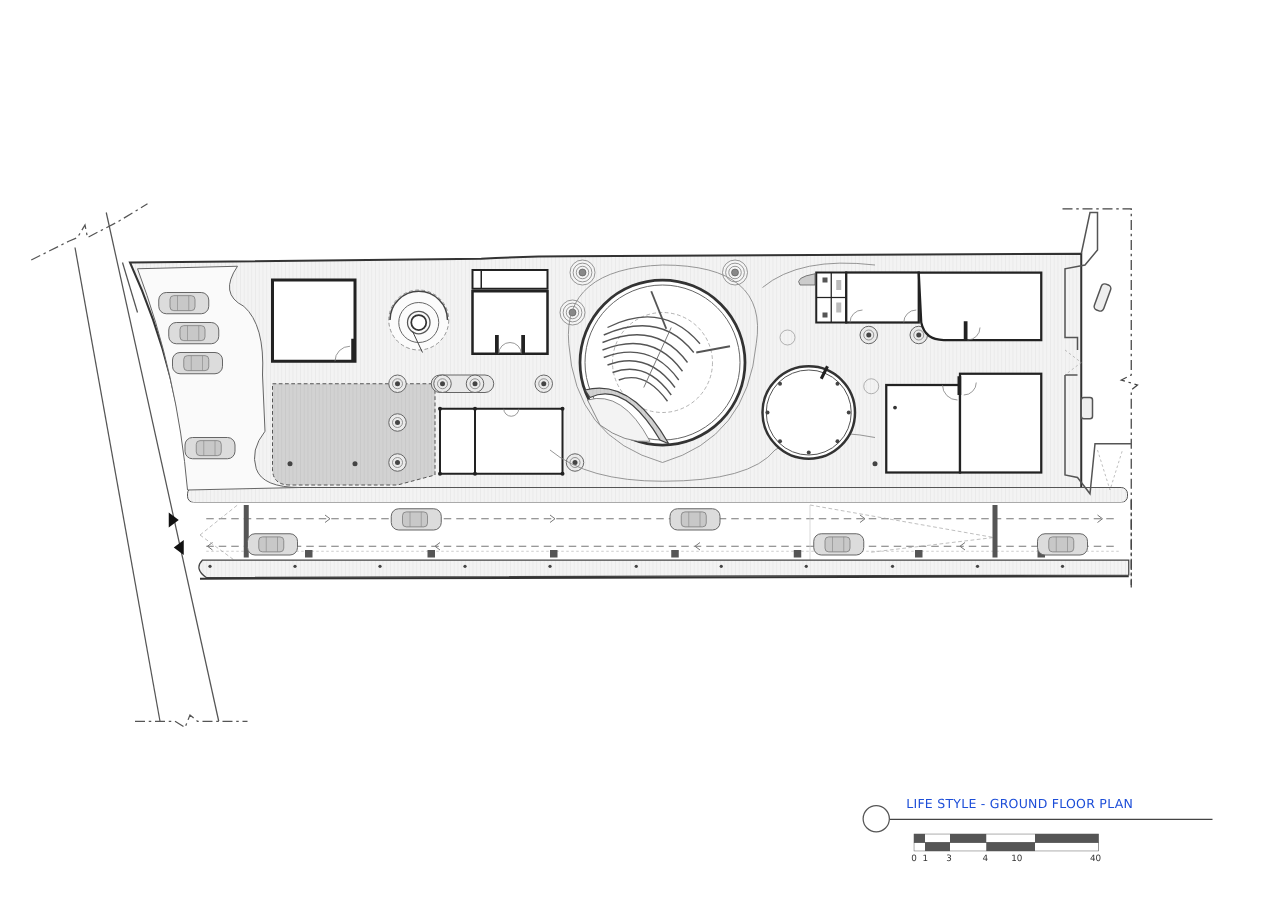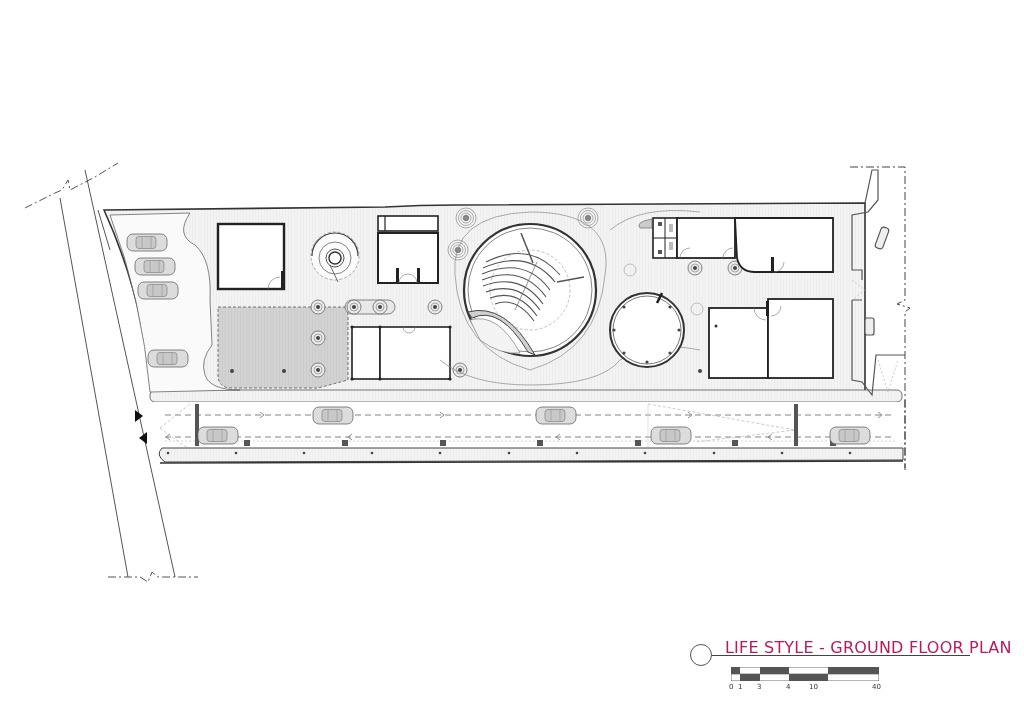--- a/index.html
+++ b/index.html
@@ -1,20 +1,20 @@
 <!DOCTYPE html>
 <html><head>
 <meta charset="utf-8">
 <style>
   html, body { margin: 0; padding: 0; background: #ffffff; }
   body { width: 1024px; height: 724px; position: relative; overflow: hidden; font-family: "DejaVu Sans", sans-serif; }
   #plan { position: absolute; left: 0; top: 0; width: 1024px; height: 724px; }
   .title-block { position: absolute; left: 688px; top: 636px; width: 290px; height: 60px; }
   .title-circle { position: absolute; left: 2px; top: 8px; width: 22px; height: 22px; border: 1px solid #555; border-radius: 50%; box-sizing: border-box; }
-  .title-text { position: absolute; left: 37px; top: 2px; font-size: 16px; color: #be185d; letter-spacing: 0.2px; white-space: nowrap; font-family: "DejaVu Sans", sans-serif; }
+  .title-text { position: absolute; left: 37px; top: 2px; font-size: 10px; color: #1d4ed8; letter-spacing: 0.2px; white-space: nowrap; font-family: "DejaVu Sans", sans-serif; }
   .title-underline { position: absolute; left: 24px; top: 19px; width: 258px; height: 1px; background: #444; }
   .scale-bar { position: absolute; left: 43px; top: 31px; width: 148px; height: 14px; }
   .scale-labels { position: absolute; left: 41px; top: 47px; width: 160px; height: 10px; font-size: 7px; color: #333; }
   .scale-labels span { position: absolute; top: 0; }
 </style>
 </head>
 <body>
 
 <svg id="plan" viewBox="0 0 1024 724" xmlns="http://www.w3.org/2000/svg">
   <defs>

